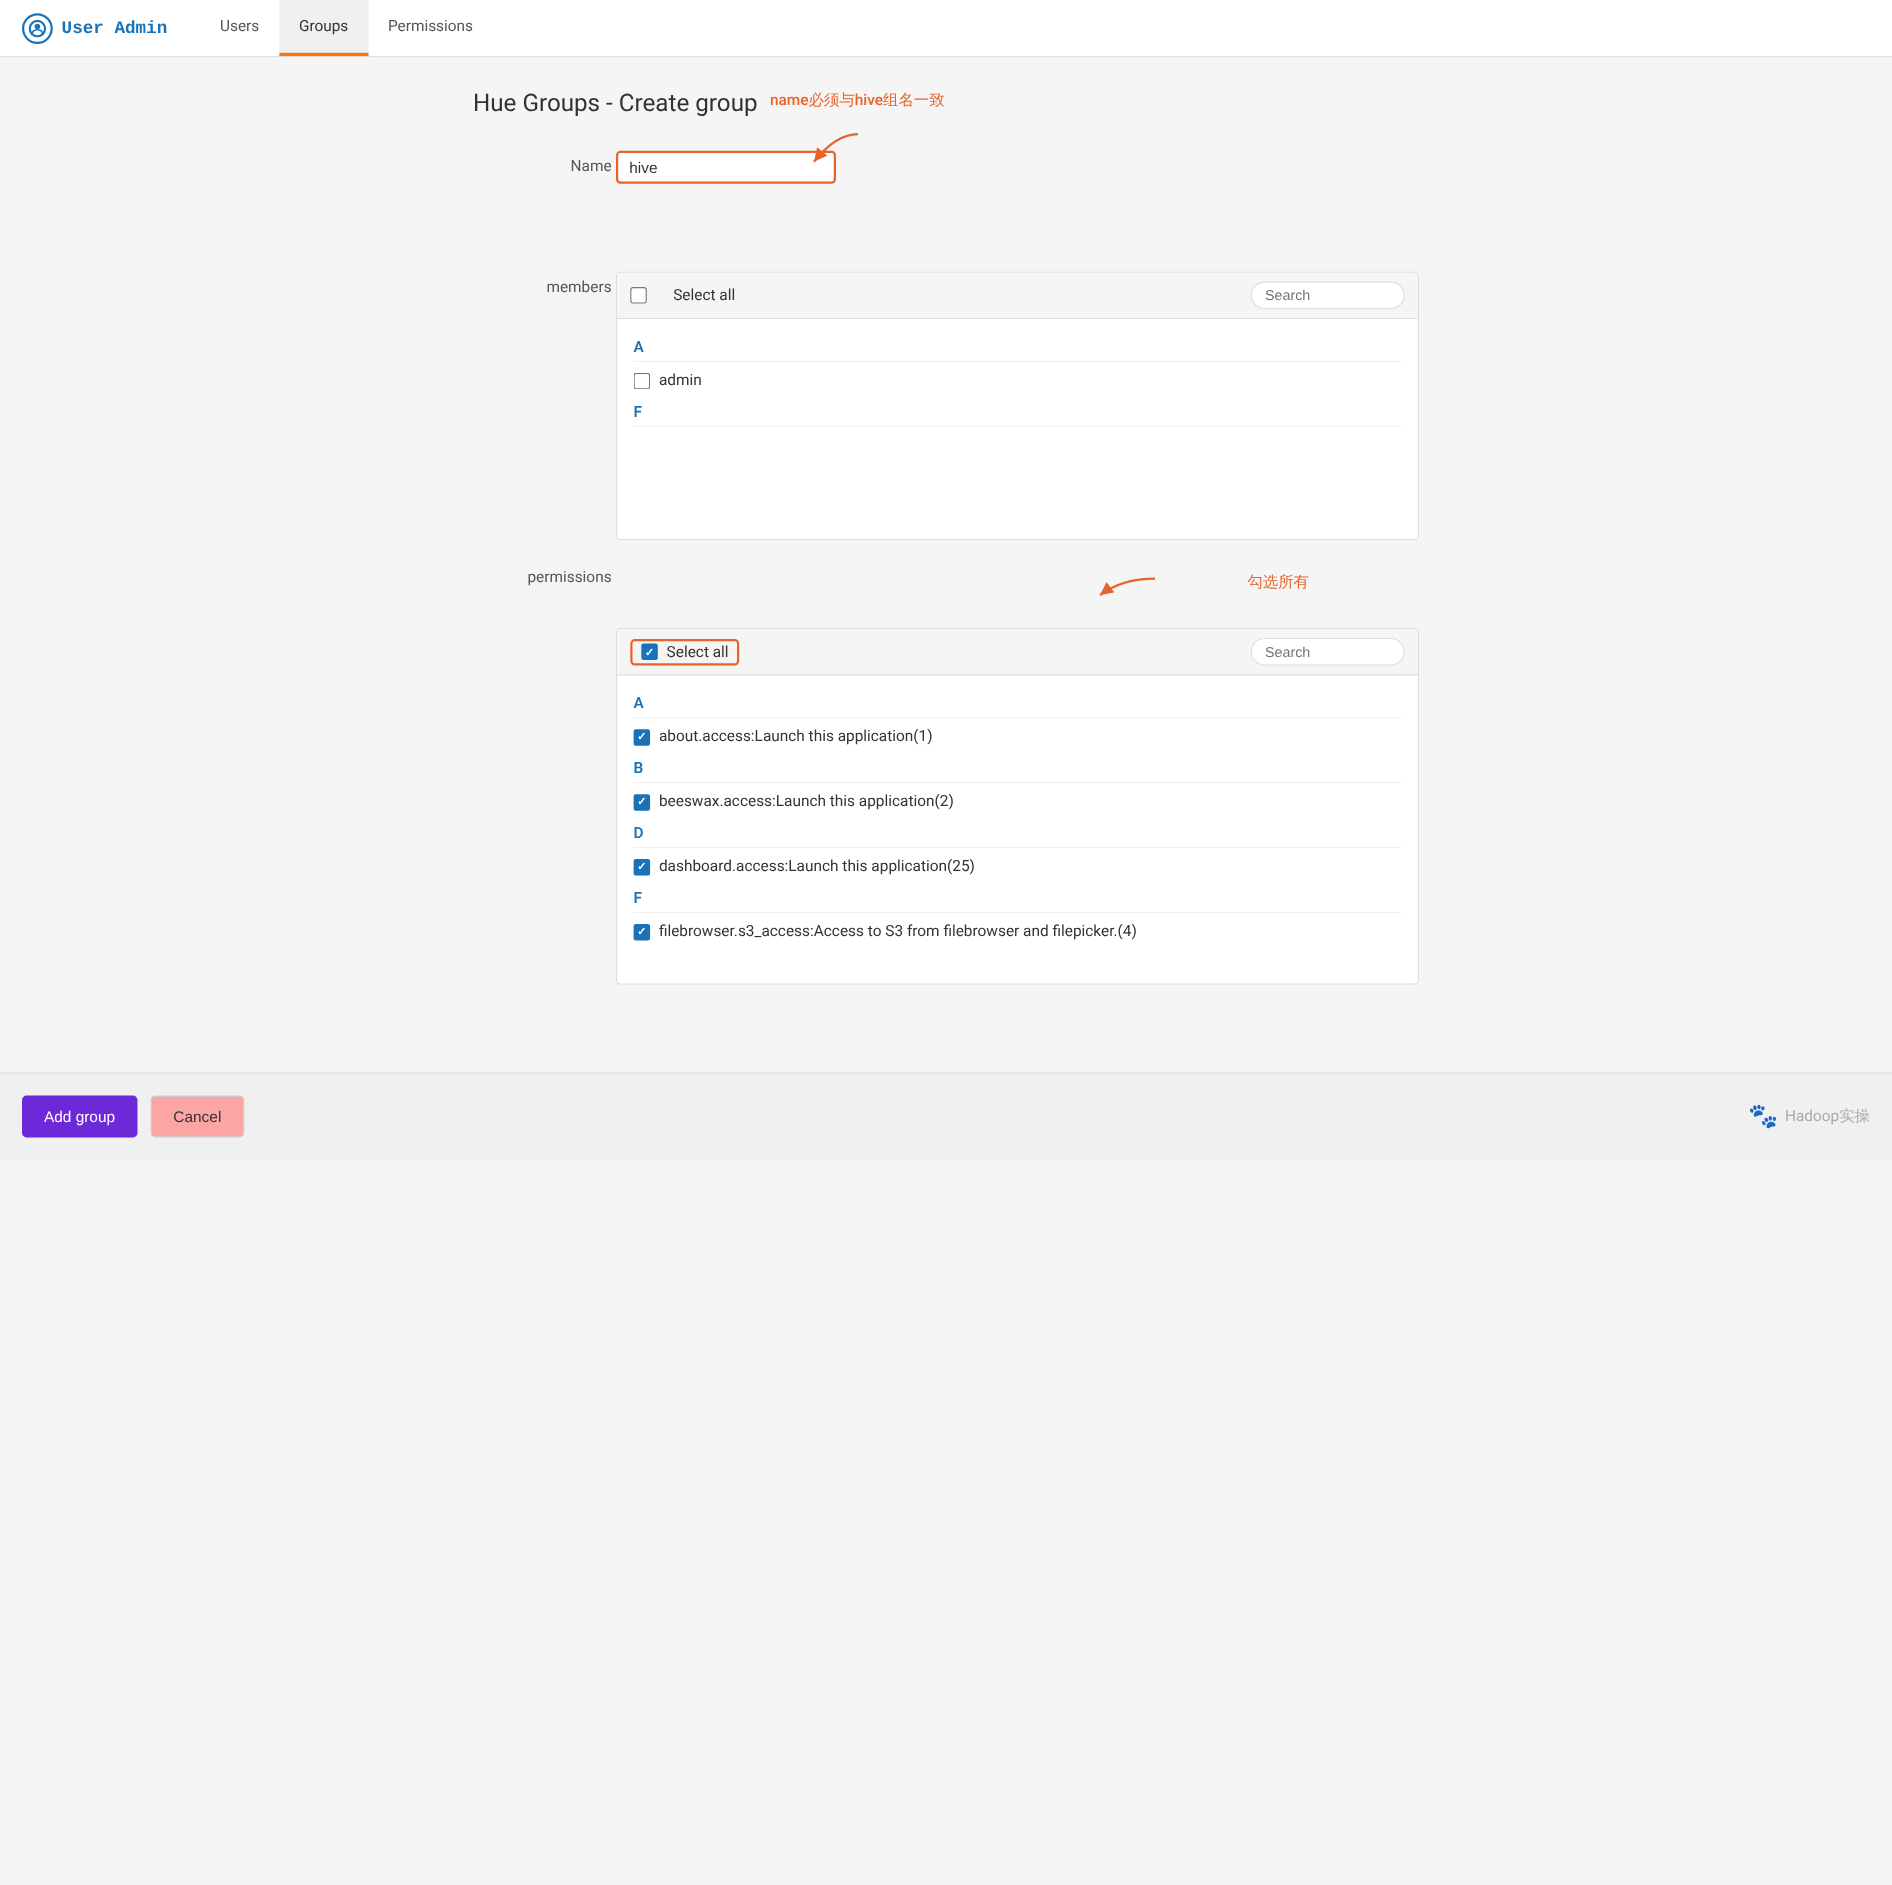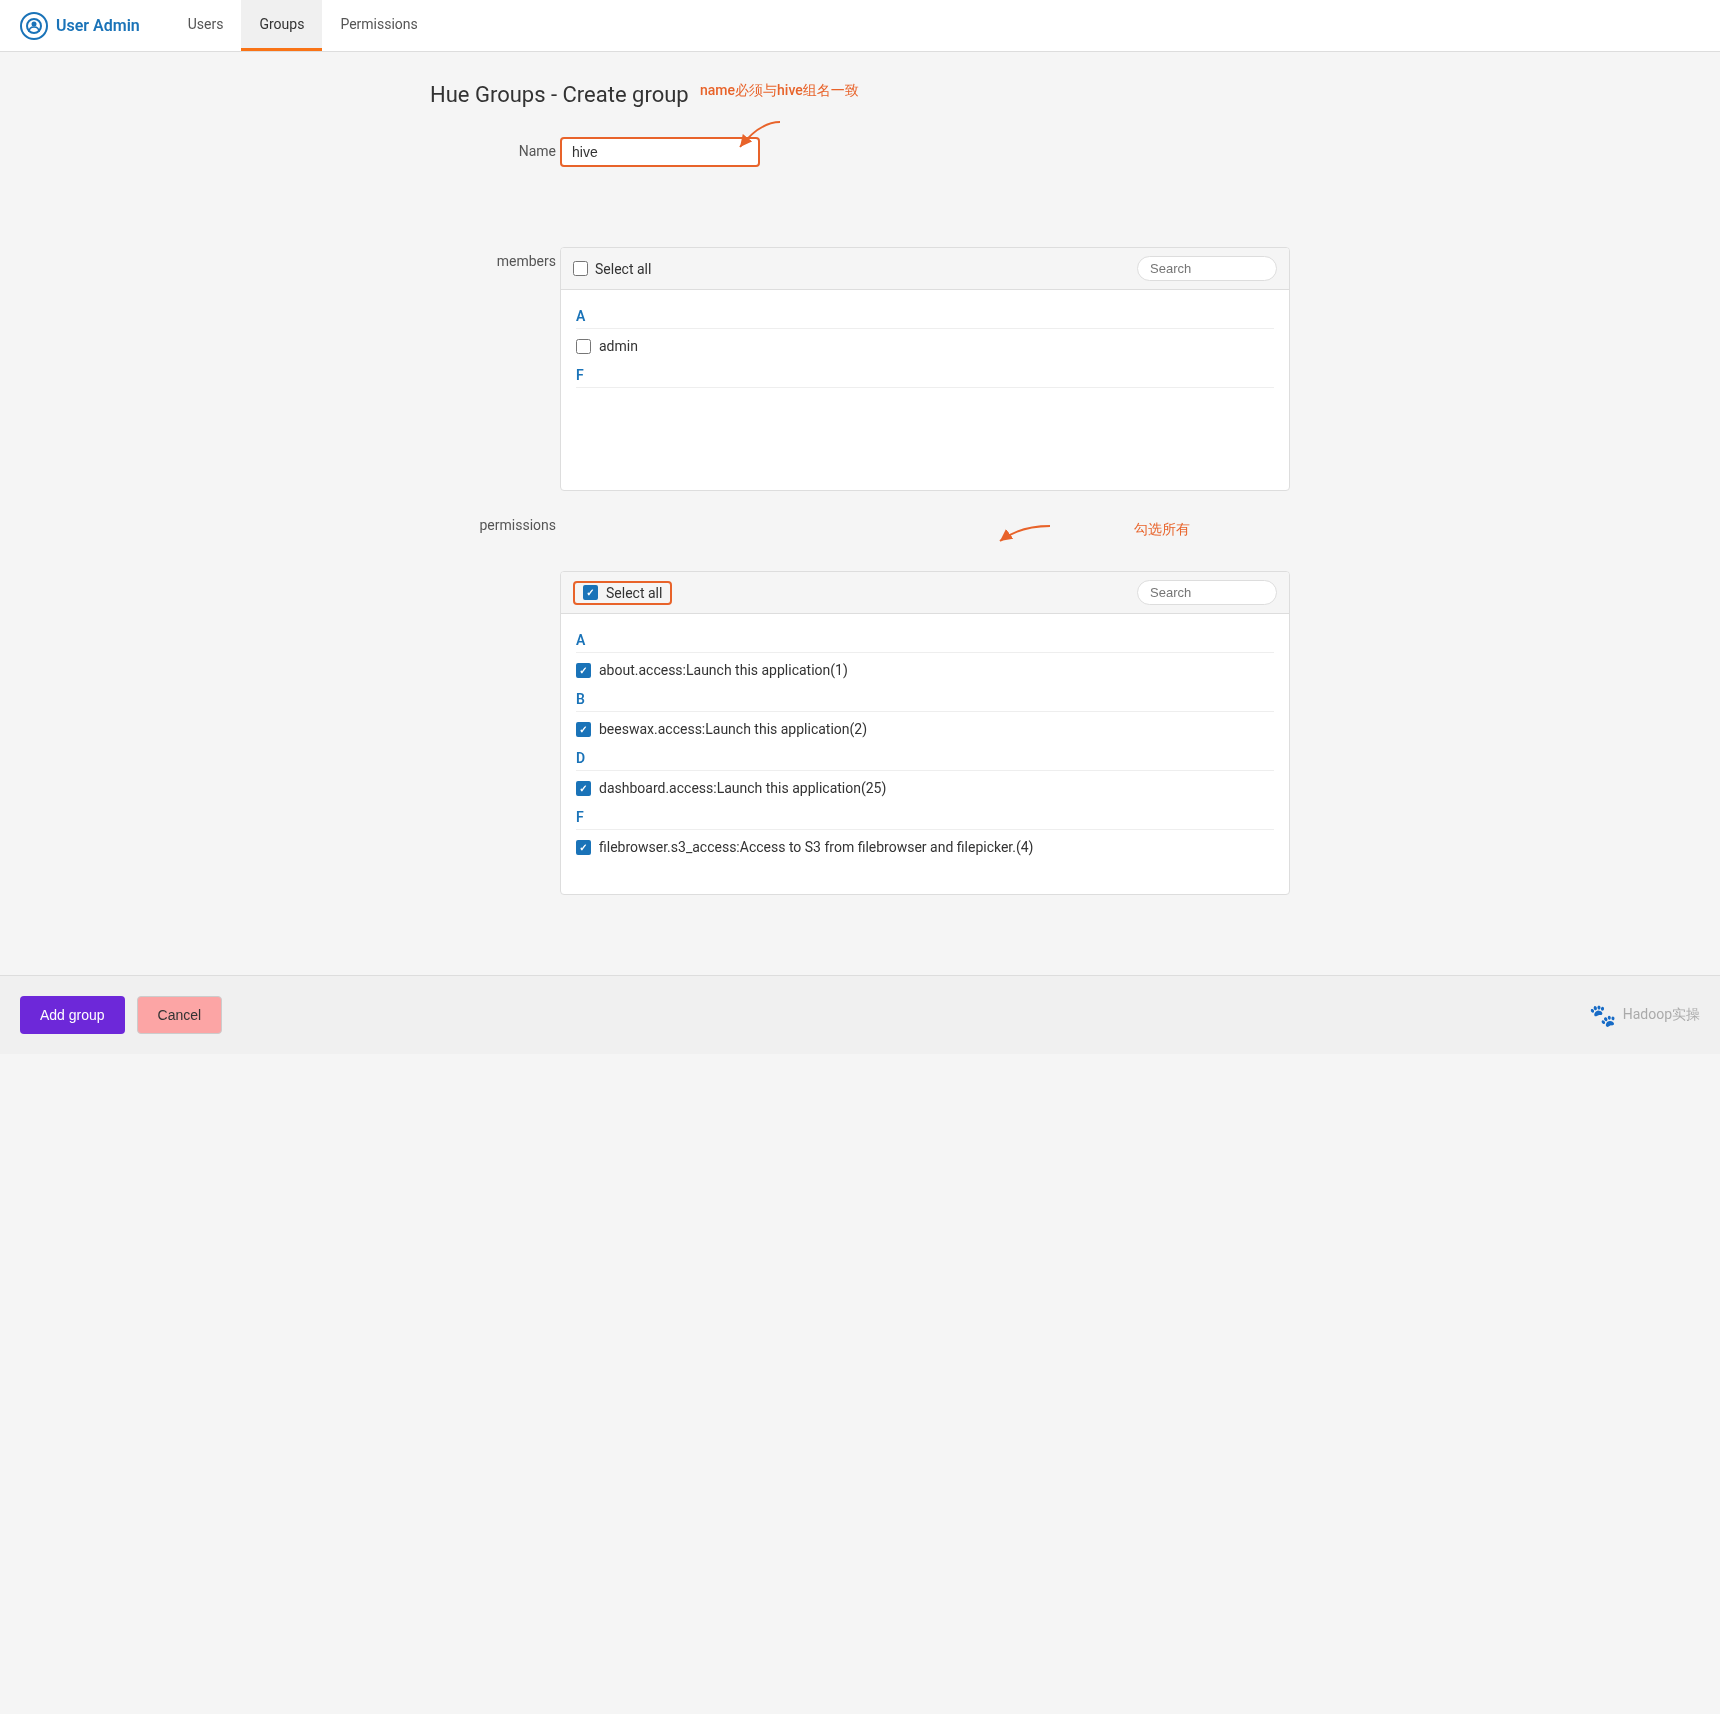--- a/index.html
+++ b/index.html
@@ -20,20 +20,21 @@
       height: 52px;
     }
     .brand {
       display: flex;
       align-items: center;
       gap: 8px;
       color: #1a73b8;
       font-weight: 600;
       font-size: 16px;
       margin-right: 30px;
+      font-family: Liberation Mono, monospace;
     }
     .brand-icon {
       width: 28px;
       height: 28px;
       border-radius: 50%;
       border: 2px solid #1a73b8;
       display: flex;
       align-items: center;
       justify-content: center;
       font-size: 12px;
@@ -116,21 +117,21 @@
       border-bottom: 1px solid #ddd;
       padding: 8px 12px;
       display: flex;
       align-items: center;
       justify-content: space-between;
     }
 
     .select-all-area {
       display: flex;
       align-items: center;
-      gap: 7px;
+      gap: 24px;
     }
 
     .search-input {
       border: 1px solid #ddd;
       border-radius: 20px;
       padding: 4px 12px;
       font-size: 13px;
       color: #999;
       background: #fff;
       outline: none;

